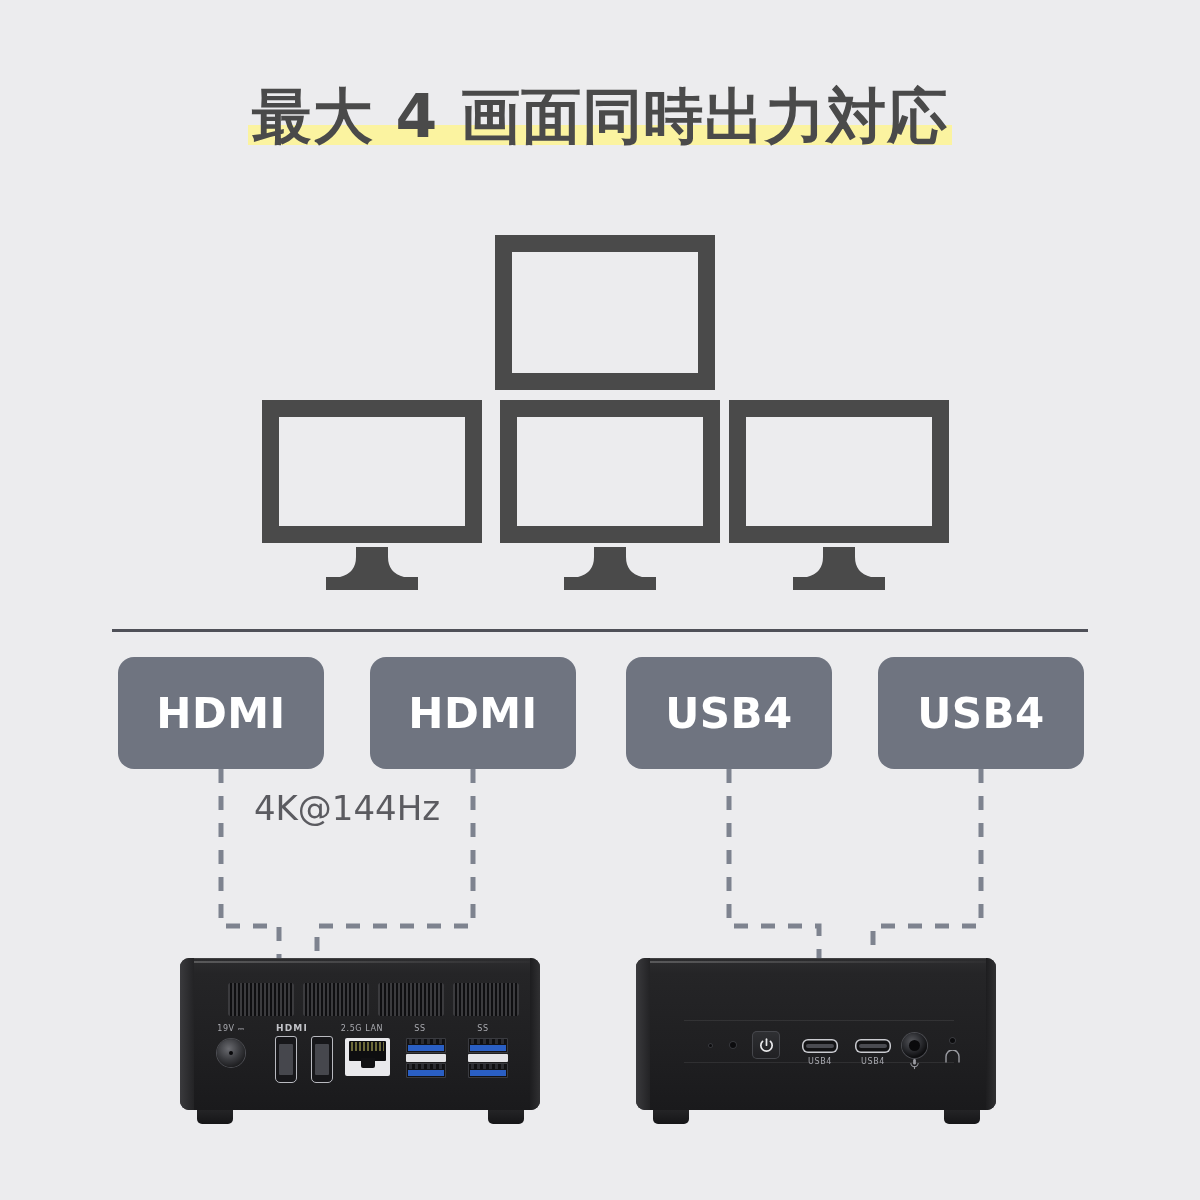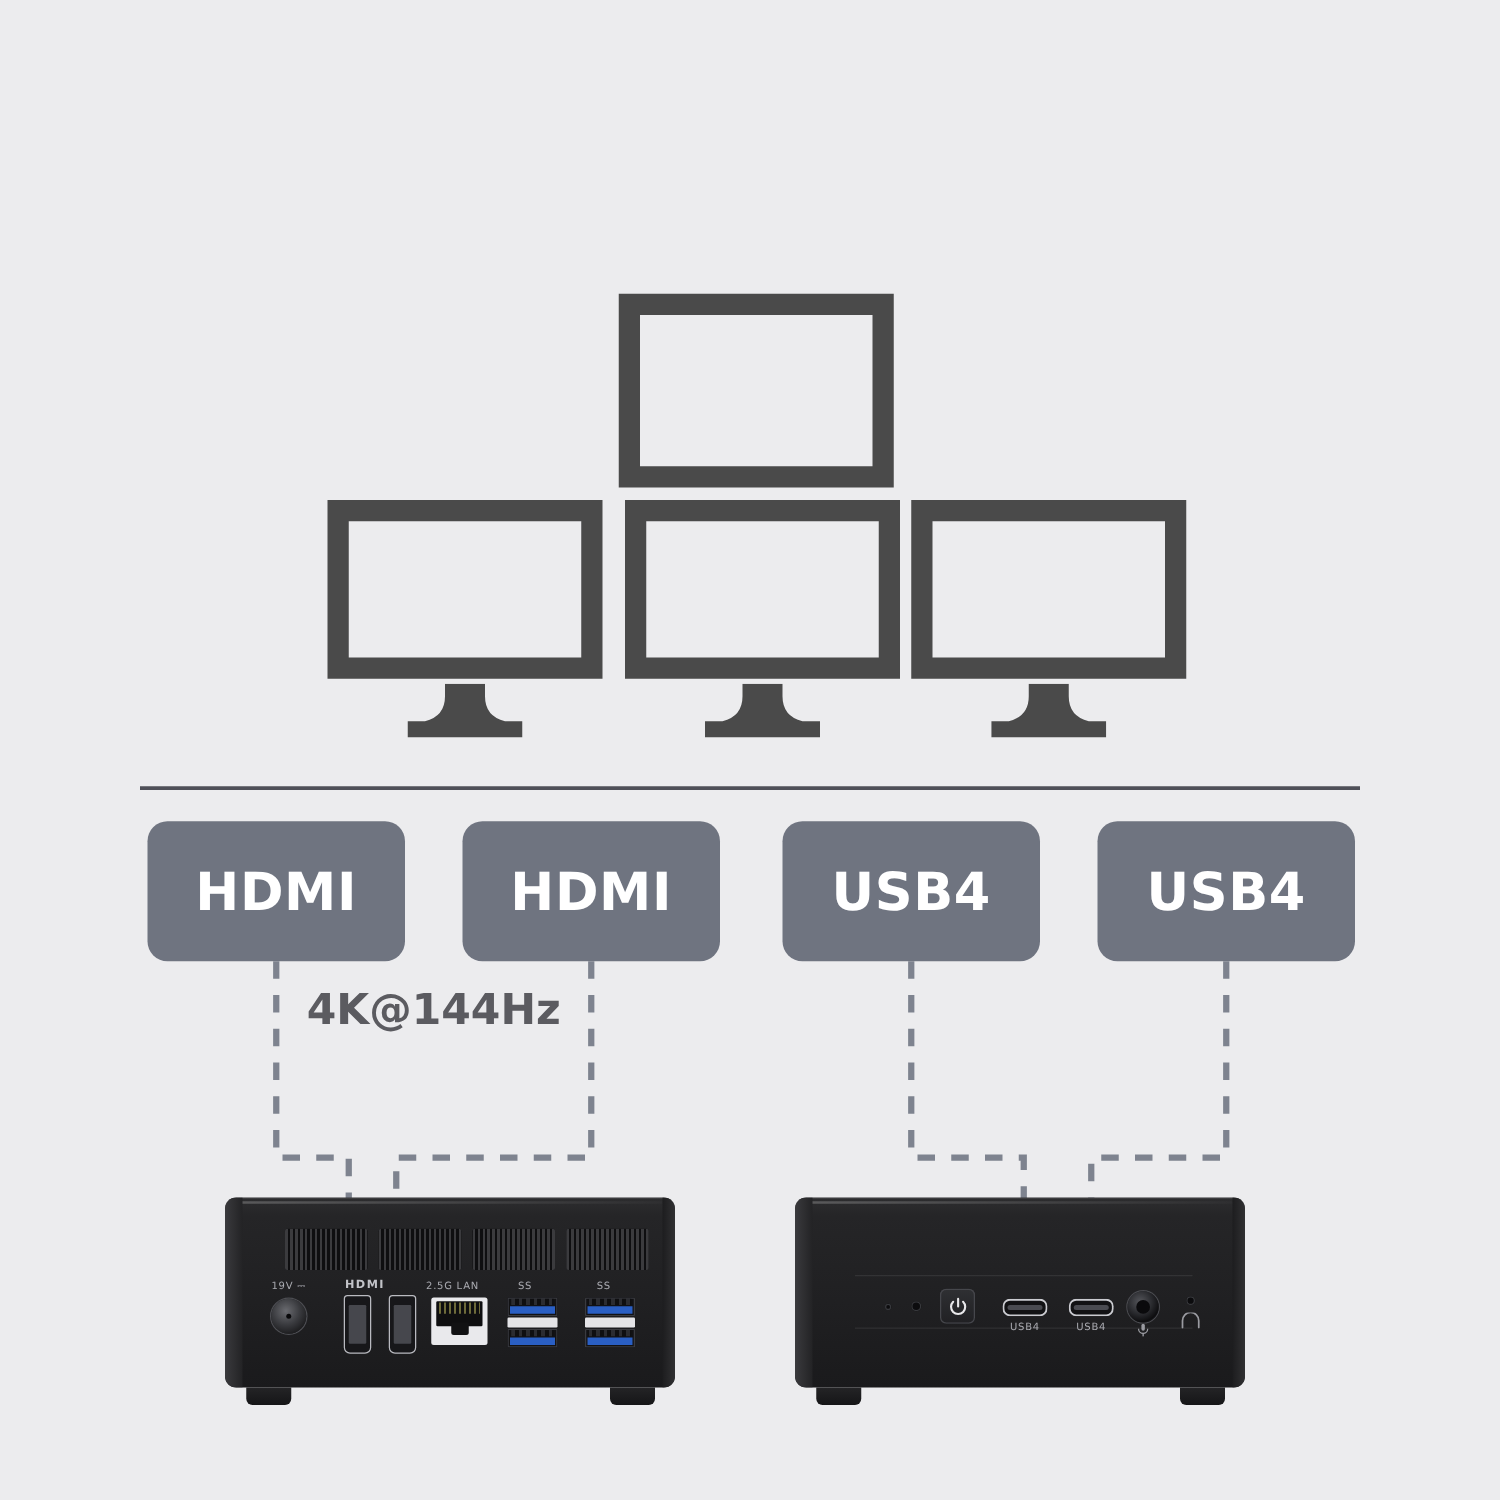--- a/index.html
+++ b/index.html
@@ -96,21 +96,21 @@
     justify-content: center;
     box-sizing: border-box;
   }
 
   
   .res-label {
     position: absolute;
     color: #5b5b60;
     font-family: "DejaVu Sans", "Liberation Sans", sans-serif;
     font-size: 34px;
-    font-weight: 700;
+    font-weight: 400;
     text-align: center;
     white-space: nowrap;
   }
 
   
   .wires {
     position: absolute;
     left: 0;
     top: 0;
     width: 1200px;
@@ -357,20 +357,26 @@
     position: absolute;
     height: 1px;
     background: rgba(255,255,255,0.08);
   }
 </style>
 </head>
 <body>
 
 <div id="stage">
 
+  <div class="title-wrap">
+    <div class="title">
+      <span class="hl"></span>
+      <span class="txt">最大 4 画面同時出力対応</span>
+    </div>
+  </div>
 
   <div class="monitor" style="left:495px; top:235px; width:220px; height:155px;">
     <div class="screen"></div>
   </div>
 
   <div class="monitor" style="left:262px; top:400px; width:220px; height:143px;">
     <div class="screen"></div>
   </div>
   <svg class="stand-svg" style="left:326px; top:547px;" width="92" height="43" viewBox="0 0 92 43">
     <path d="M30 0 H62 V10 Q62 26 78 30 H92 V43 H0 V30 H14 Q30 26 30 10 Z" fill="#4a4a4a"></path>

